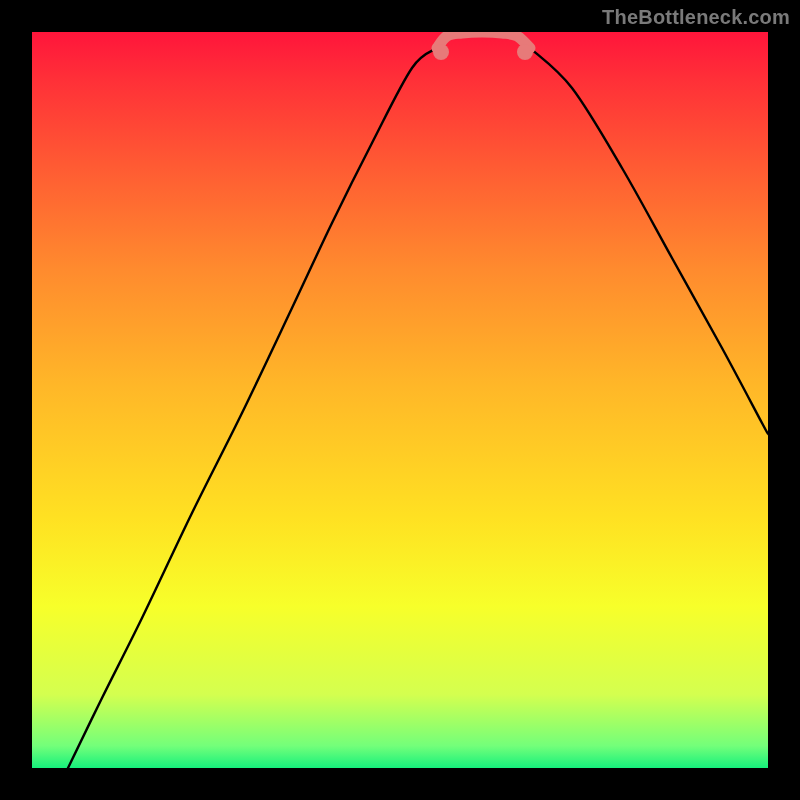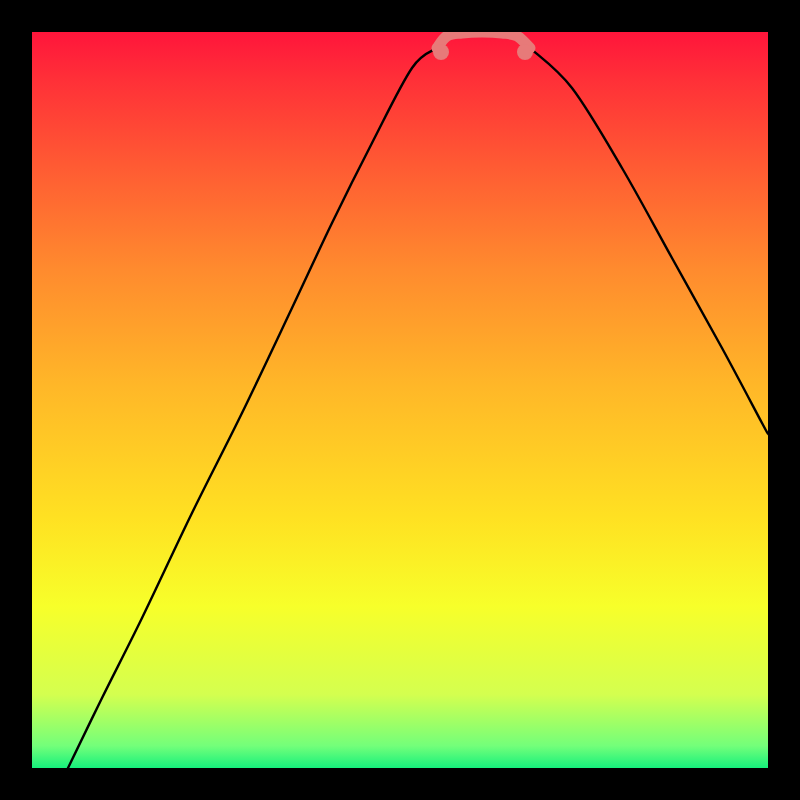--- a/index.html
+++ b/index.html
@@ -55,20 +55,21 @@
   }
   svg {
     position: absolute;
     inset: 0;
   }
 </style>
 </head>
 <body>
 
 <div class="frame">
+  <div class="watermark">TheBottleneck.com</div>
 
   <div class="plot">
     <div class="gradient"></div>
     <svg id="chart-svg" viewBox="0 0 736 736" preserveAspectRatio="none">
         <path d="M 36 736 C 41.666666666666664 724.3333333333334, 57.666666666666664 691, 70 666 C 82.33333333333333 641, 95 616.8333333333334, 110 586 C 125 555.1666666666666, 143.33333333333334 515.1666666666666, 160 481 C 176.66666666666666 446.8333333333333, 193.33333333333334 415.1666666666667, 210 381 C 226.66666666666666 346.8333333333333, 245 307.6666666666667, 260 276 C 275 244.33333333333334, 286.6666666666667 218.5, 300 191 C 313.3333333333333 163.5, 326.6666666666667 136.83333333333334, 340 111 C 353.3333333333333 85.16666666666667, 369.1666666666667 51.833333333333336, 380 36 C 390.8333333333333 20.166666666666664, 400.8333333333333 19.333333333333332, 405 16" fill="none" stroke="#000000" stroke-width="2.4" stroke-linecap="round" stroke-linejoin="round"></path>
         <path d="M 498 16 C 505 22.666666666666668, 524.6666666666666 36, 540 56 C 555.3333333333334 76, 573.3333333333334 107.66666666666667, 590 136 C 606.6666666666666 164.33333333333334, 623.3333333333334 196, 640 226 C 656.6666666666666 256, 675 288.5, 690 316 C 705 343.5, 722.3333333333334 376.6666666666667, 730 391 C 737.6666666666666 405.3333333333333, 735 400.1666666666667, 736 402" fill="none" stroke="#000000" stroke-width="2.4" stroke-linecap="round" stroke-linejoin="round"></path>
         <path d="M 405 16 C 406.6666666666667 14, 410.8333333333333 6.5, 415 4 C 419.1666666666667 1.5, 424.1666666666667 1.6666666666666665, 430 1 C 435.8333333333333 0.33333333333333337, 443.3333333333333 0, 450 0 C 456.6666666666667 0, 464.1666666666667 0.33333333333333337, 470 1 C 475.8333333333333 1.6666666666666665, 480.3333333333333 1.5, 485 4 C 489.6666666666667 6.5, 495.8333333333333 14, 498 16" fill="none" stroke="#e77a79" stroke-width="11" stroke-linecap="round" stroke-linejoin="round"></path>
         <circle cx="409" cy="20" r="8" fill="#e77a79"></circle>
         <circle cx="493" cy="20" r="8" fill="#e77a79"></circle>
       </svg>

